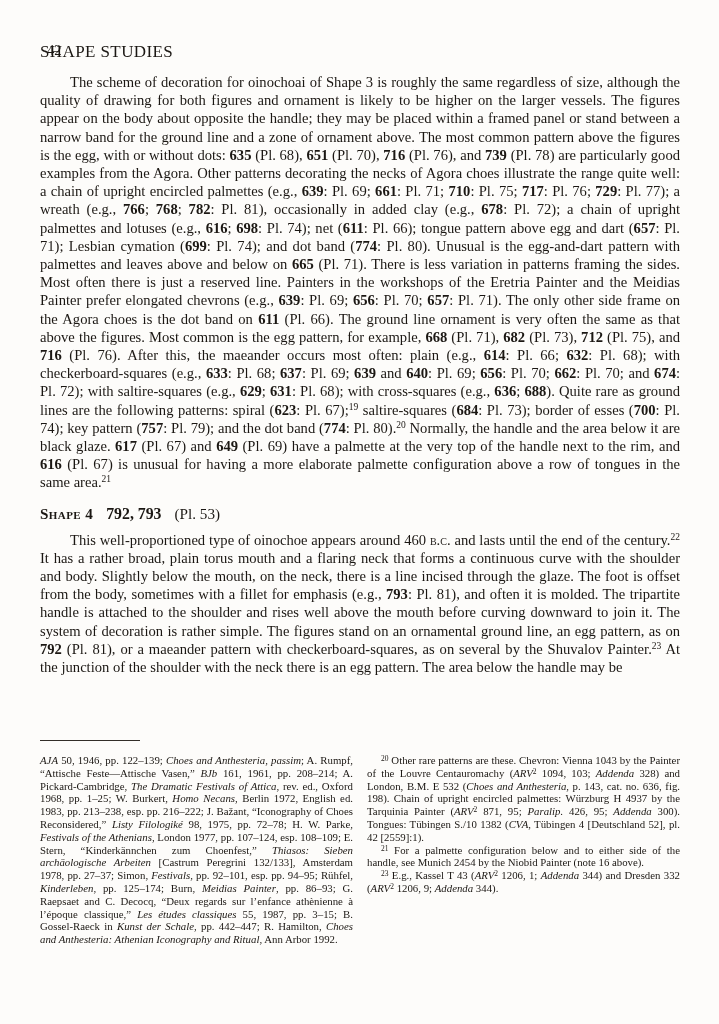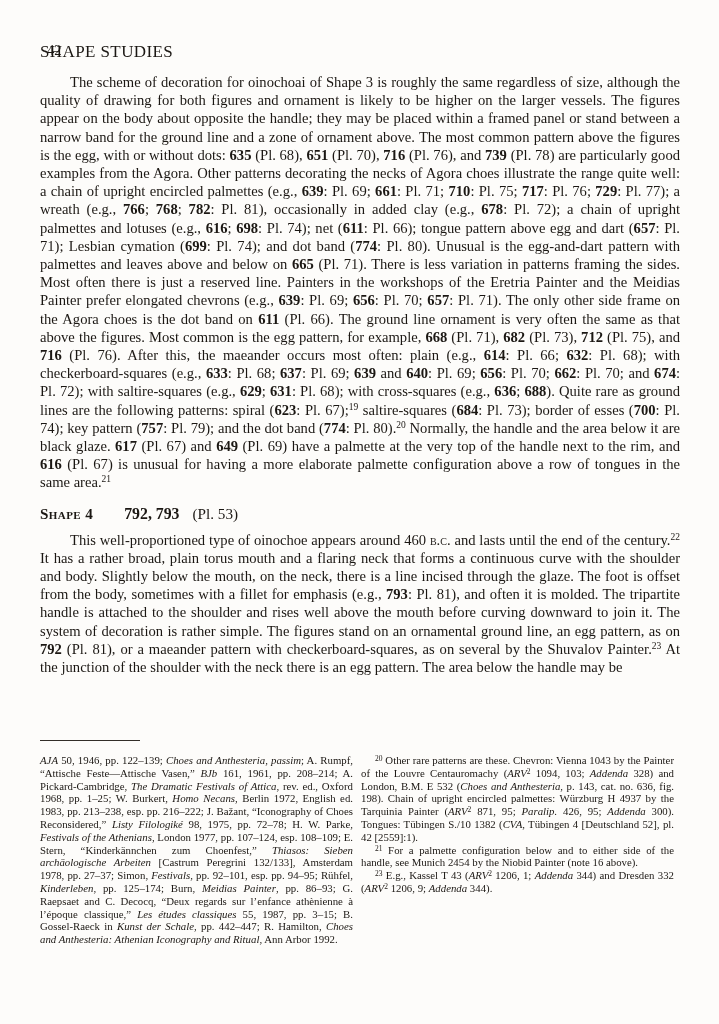--- a/index.html
+++ b/index.html
@@ -23,28 +23,28 @@
   .body-para {
     margin: 0; font-size: 14.6px; line-height: 18.2px;
     text-align: justify; text-indent: 30px;
   }
   .body-para b { font-weight: bold; }
   .body-para sup { font-size: 9.5px; line-height: 0; vertical-align: 5px; letter-spacing: 0; }
   .sc { font-variant: small-caps; }
 
   .shape-heading { margin: 12px 0 7px 0; font-size: 15.2px; font-weight: normal; line-height: 20px; }
   .shape-heading .label { font-variant: small-caps; letter-spacing: 0.4px; font-weight: bold; }
-  .shape-heading .nums { font-weight: bold; margin-left: 31px; font-size: 15.8px; }
+  .shape-heading .nums { font-weight: bold; margin-left: 13px; font-size: 15.8px; }
   .shape-heading .plate { margin-left: 13px; }
 
   
   .footnote-rule { position: absolute; top: 740px; left: 40px; width: 100px;
     border-top: 1.7px solid #332e28; }
   .footnotes { position: absolute; top: 754px; left: 40px; width: 640px;
-    display: flex; gap: 8px; }
+    display: flex; gap: 14px; }
   .fn-col { width: 313px; font-size: 10.8px; line-height: 12.8px; text-align: justify; }
   .fn-col p { margin: 0; }
   .fn-col p.fn-note { text-indent: 14px; }
   .fn-col sup { font-size: 7.5px; line-height: 0; vertical-align: 3px; }
   .fn-col i { font-style: italic; }
 </style>
 </head>
 <body>
 
 <div class="page">

